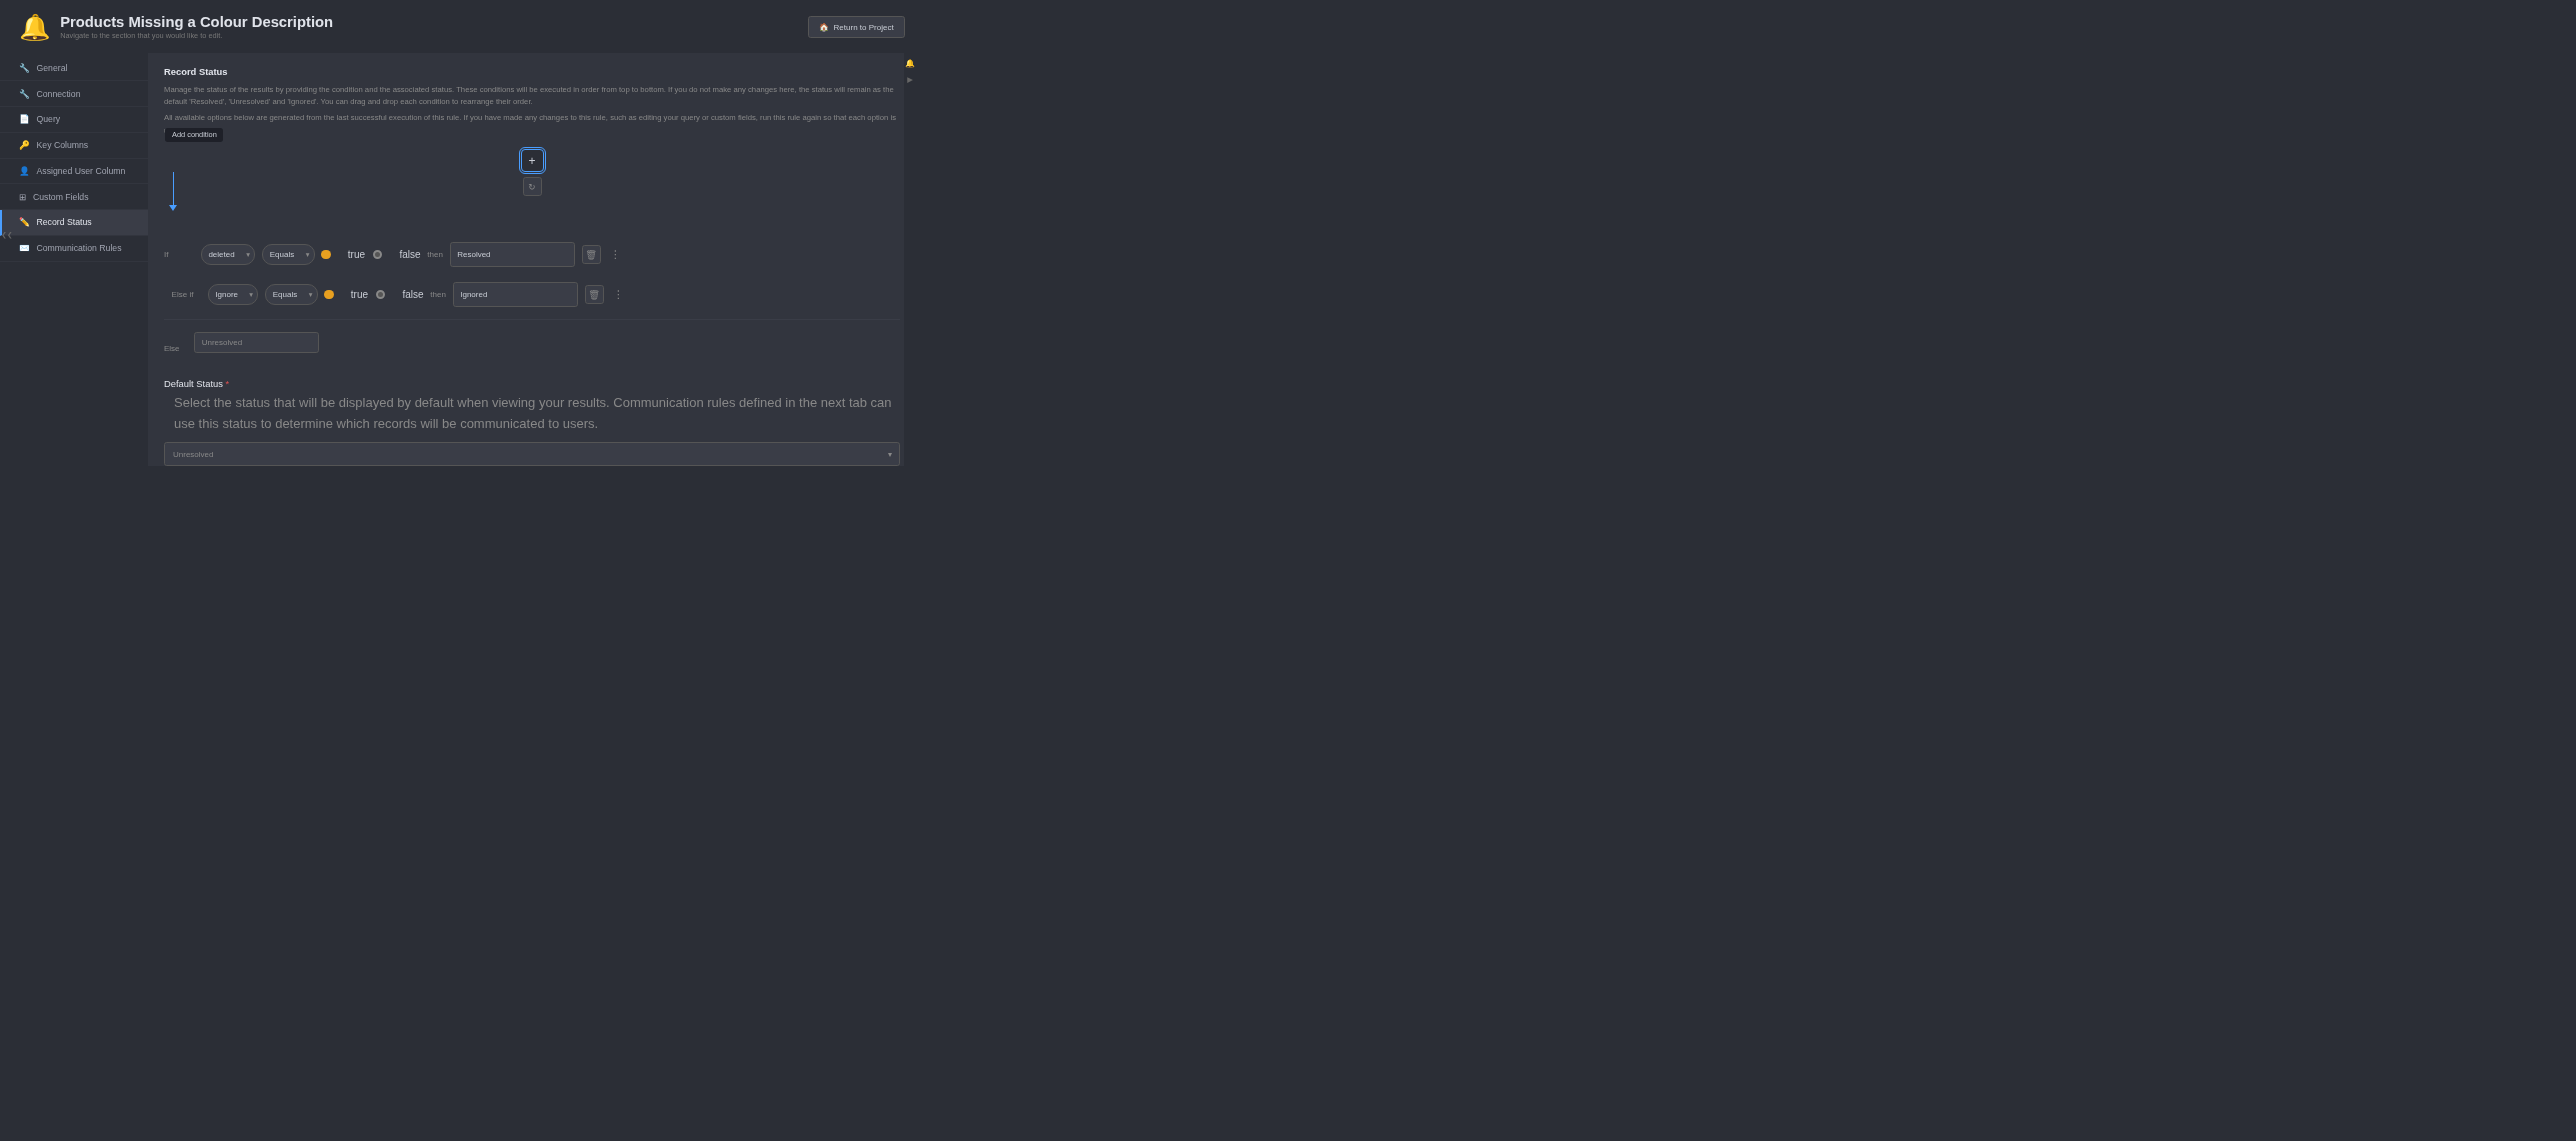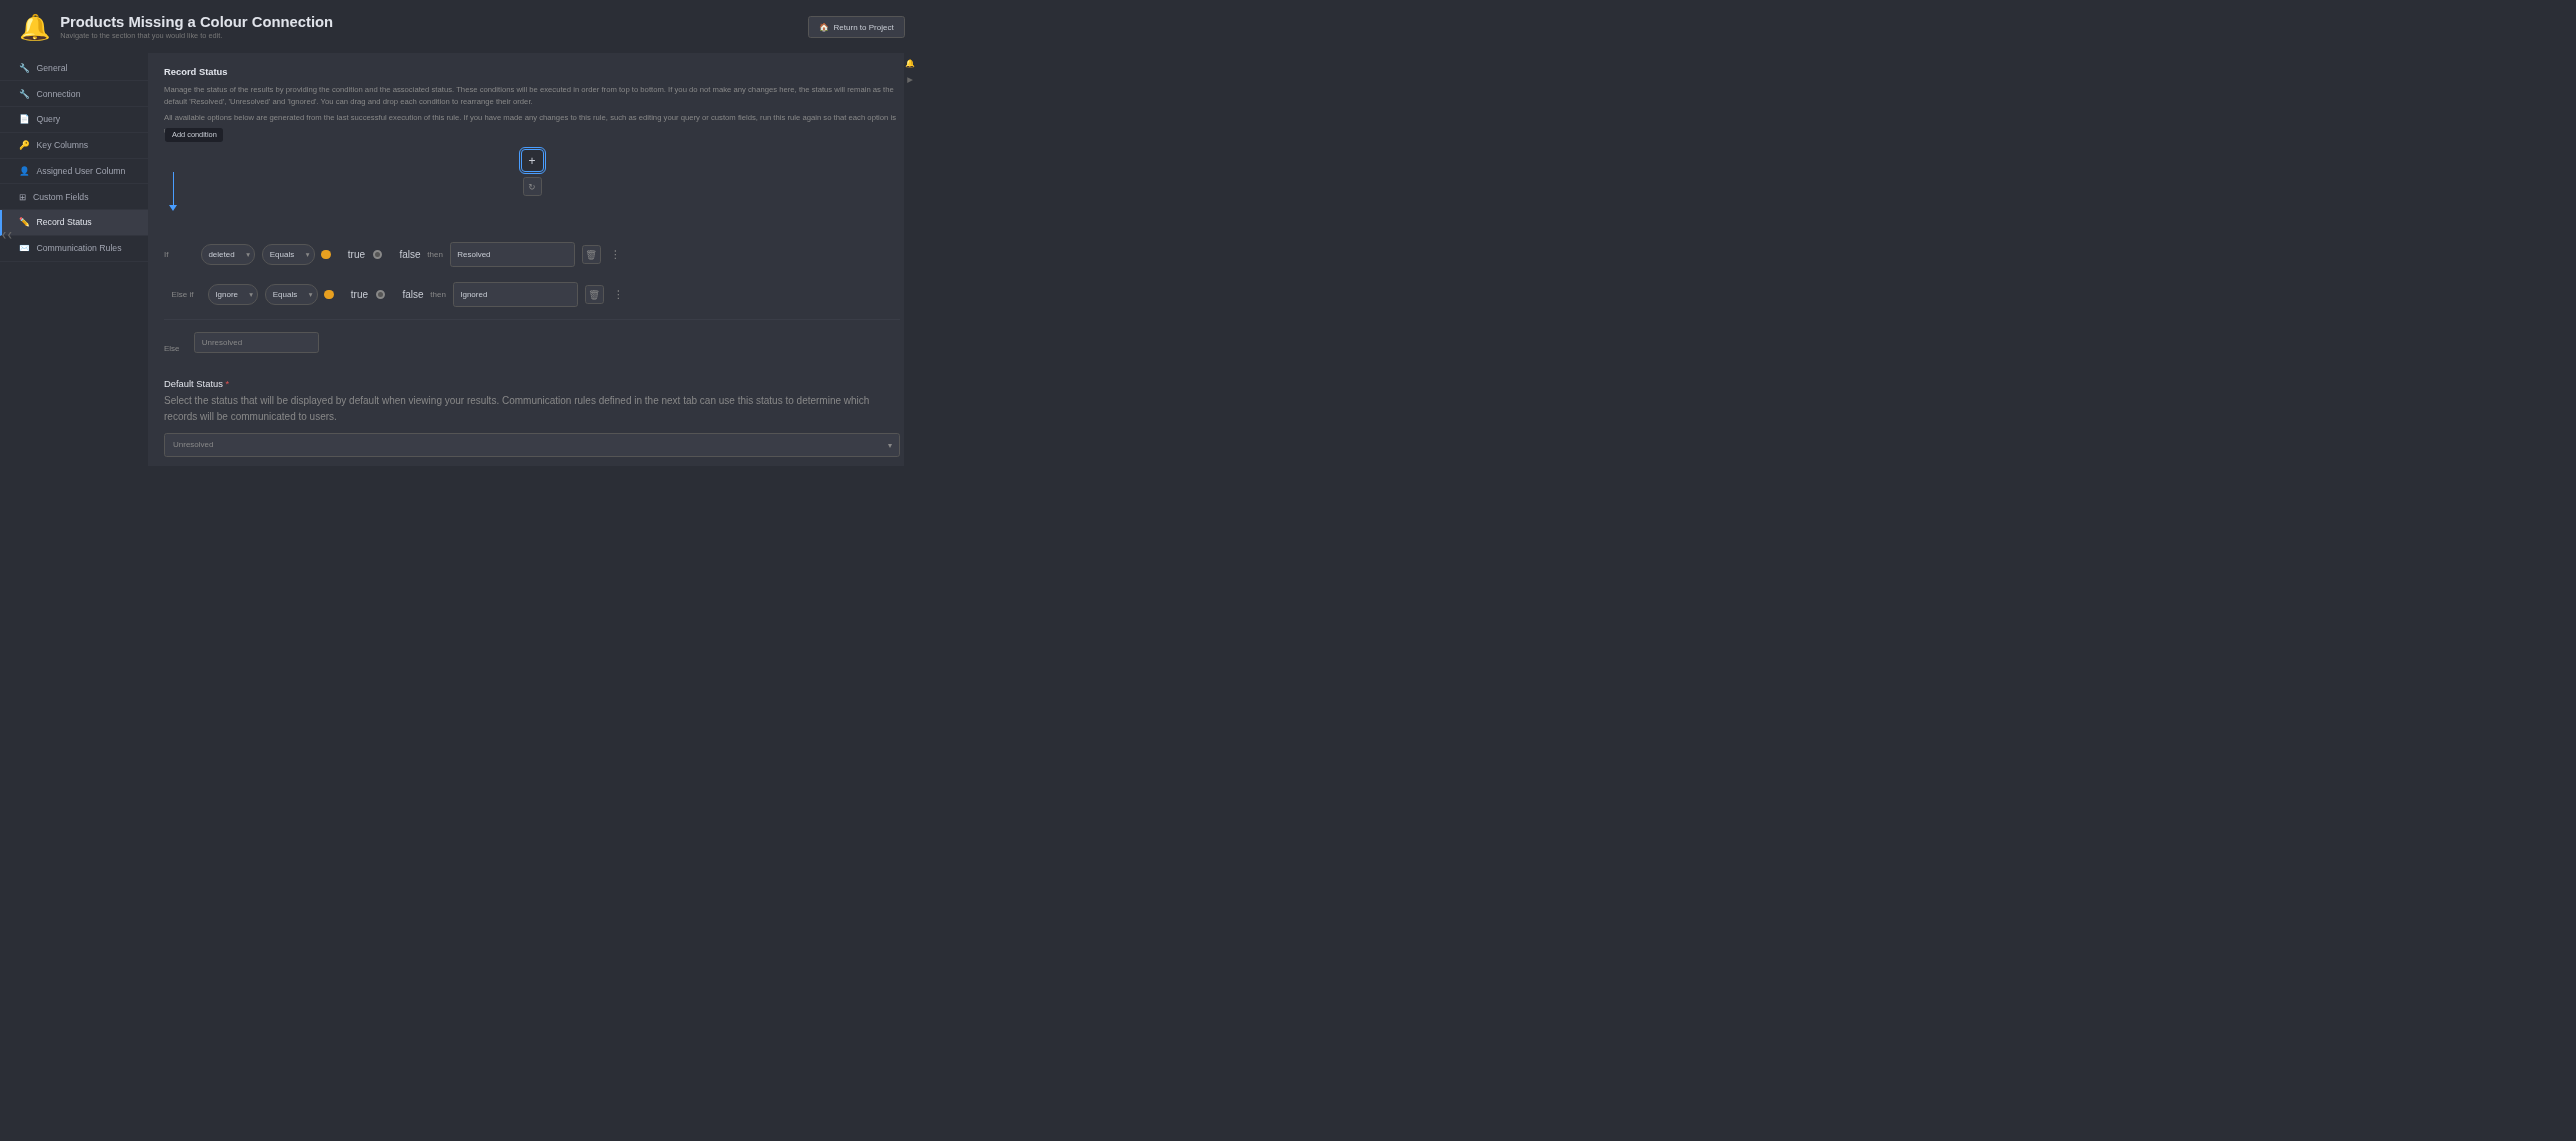--- a/index.html
+++ b/index.html
@@ -330,24 +330,25 @@
       margin-bottom: 4px;
       display: flex;
       align-items: center;
       gap: 2.7px;
     }
     .required-star {
       color: #e05050;
       font-size: 9.4px;
     }
     .default-status-desc {
-      font-size: 10px;
+      font-size: 13px;
       color: #888;
       line-height: 1.6;
       margin-bottom: 8px;
+      margin-left: 10px;
     }
     .default-status-select {
       width: 100%;
       height: 24px;
       background: #3a3d47;
       border: 0.7px solid #555;
       border-radius: 2.7px;
       color: #888;
       font-size: 8px;
       padding: 0 24px 0 8px;
@@ -379,21 +380,21 @@
     }
   </style>
 </head>
 <body>
 
 <div class="left-chevron">❮❮</div>
 
 <div class="header">
   <div class="header-icon">🔔</div>
   <div class="header-text">
-    <h1>Products Missing a Colour Connection</h1>
+    <h1>Products Missing a Colour Description</h1>
     <p>Navigate to the section that you would like to edit.</p>
   </div>
   <button class="return-btn">
     <span>🏠</span>
     <span>Return to Project</span>
   </button>
 </div>
 
 <div class="main-layout">
 

